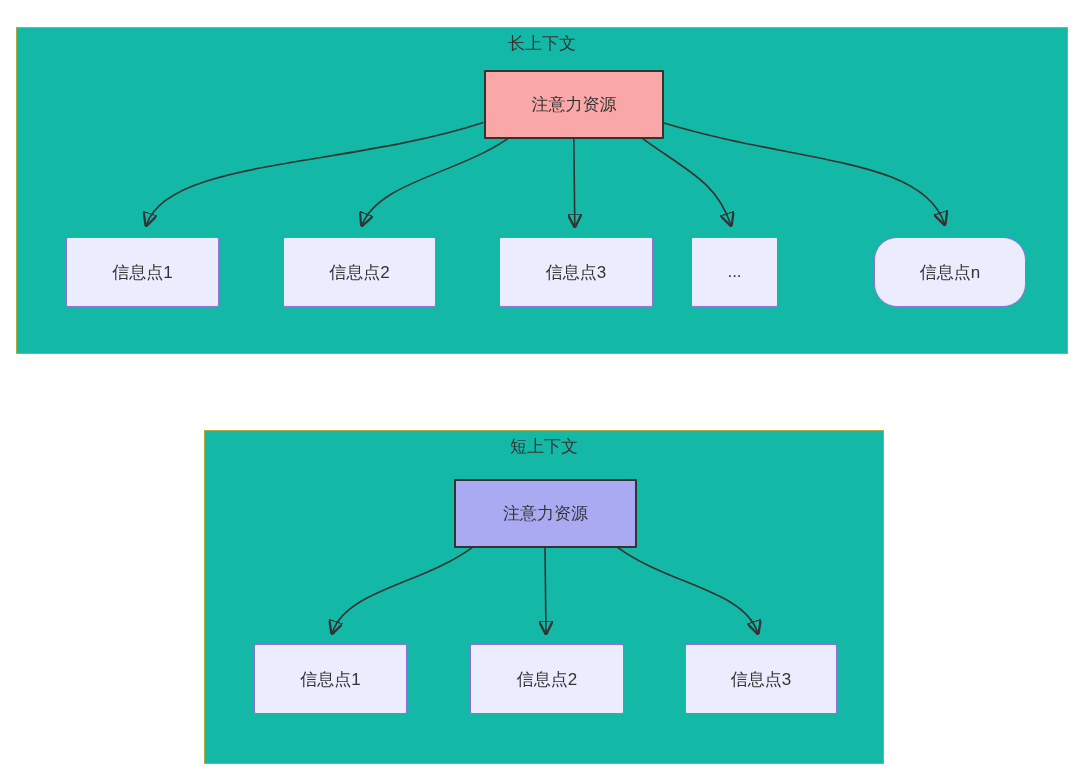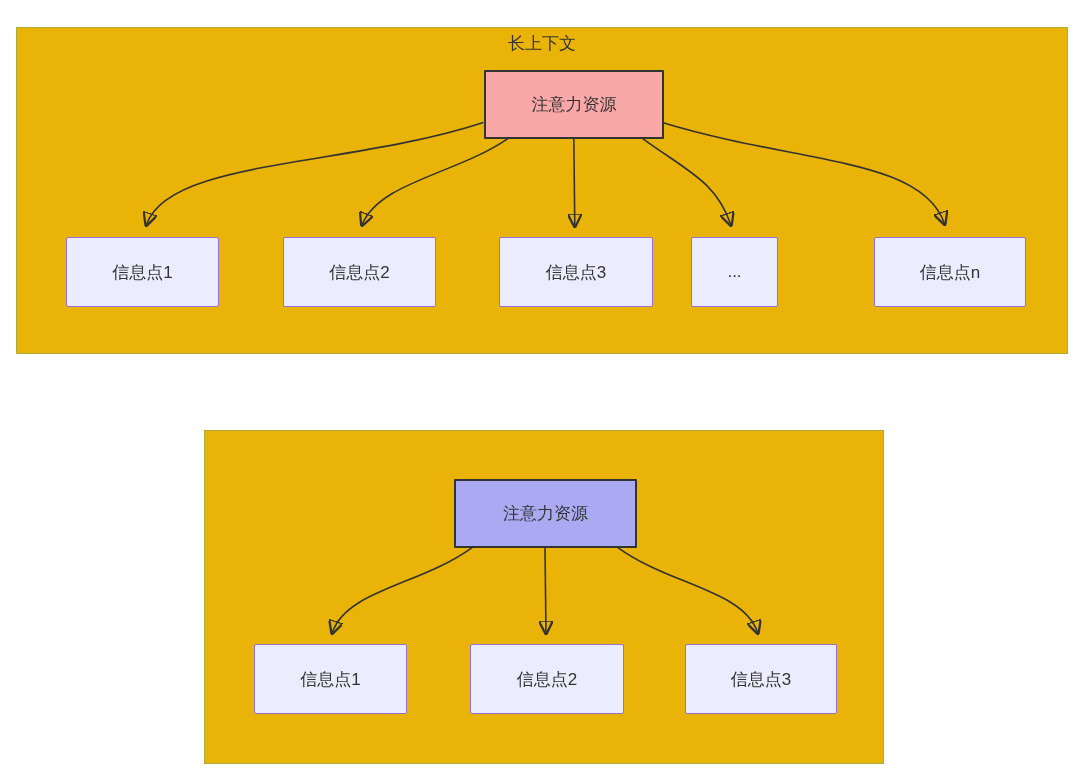--- a/index.html
+++ b/index.html
@@ -1,21 +1,21 @@
 <!DOCTYPE html>
 <html><head>
 <meta charset="utf-8">
 <style>
   html,body{margin:0;padding:0;}
   body{
     width:1080px;height:774px;background:#ffffff;position:relative;
     font-family:"Liberation Sans","DejaVu Sans",sans-serif;color:#333333;
   }
   .cluster{
-    position:absolute;background:#eab308;border:1.5px solid #abab3a;
+    position:absolute;background:#14b8a6;border:1.5px solid #abab3a;
     box-sizing:border-box;
     padding-left:24px;
   }
   .cluster-title{
     position:absolute;top:4px;left:0;right:0;text-align:center;
     font-size:17px;color:#333333;
   }
   .node{
     position:absolute;display:flex;align-items:center;justify-content:center;
     font-size:17px;box-sizing:border-box;text-align:left;white-space:nowrap;
@@ -48,30 +48,31 @@
   </svg>
 
   <div class="cluster-title">长上下文</div>
 
   <div class="node root root-long" style="left:467px;top:42px;width:180px;height:69px;">注意力资源</div>
 
   <div class="node info" style="left:49px;top:209px;width:153px;height:70px;">信息点1</div>
   <div class="node info" style="left:266px;top:209px;width:153px;height:70px;">信息点2</div>
   <div class="node info" style="left:482px;top:209px;width:154px;height:70px;">信息点3</div>
   <div class="node info" style="left:674px;top:209px;width:87px;height:70px;">...</div>
-  <div class="node info" style="left:857px;top:209px;width:152px;height:70px;">信息点n</div>
+  <div class="node info" style="left:857px;top:209px;width:152px;height:70px;border-radius:23px;">信息点n</div>
 </div>
 
 <div class="cluster" style="left:204px;top:430px;width:680px;height:334px;">
 
   <svg class="edges" viewBox="0 0 680 334" aria-hidden="true">
     <path d="M 268,117 C 216,155 141,160 127,203" marker-end="url(#arrowhead)"></path>
     <path d="M 341,117 L 342,203" marker-end="url(#arrowhead)"></path>
     <path d="M 414,117 C 466,155 541,160 555,203" marker-end="url(#arrowhead)"></path>
   </svg>
 
+  <div class="cluster-title">短上下文</div>
 
   <div class="node root root-short" style="left:249px;top:48px;width:183px;height:69px;">注意力资源</div>
 
   <div class="node info" style="left:49px;top:213px;width:153px;height:70px;">信息点1</div>
   <div class="node info" style="left:265px;top:213px;width:154px;height:70px;">信息点2</div>
   <div class="node info" style="left:480px;top:213px;width:152px;height:70px;">信息点3</div>
 </div>
 
 </body></html>

